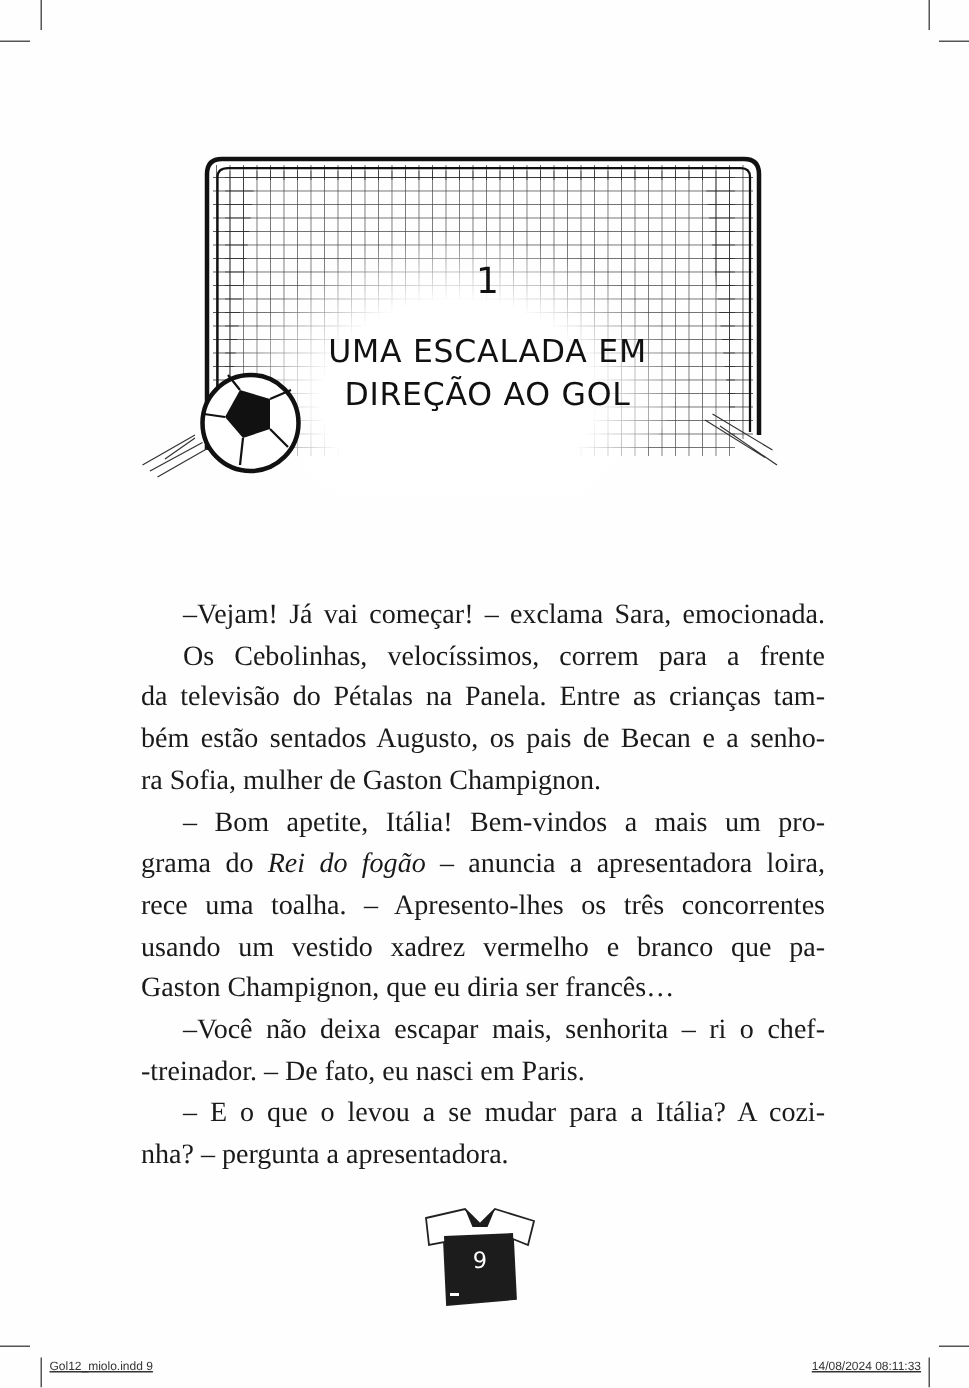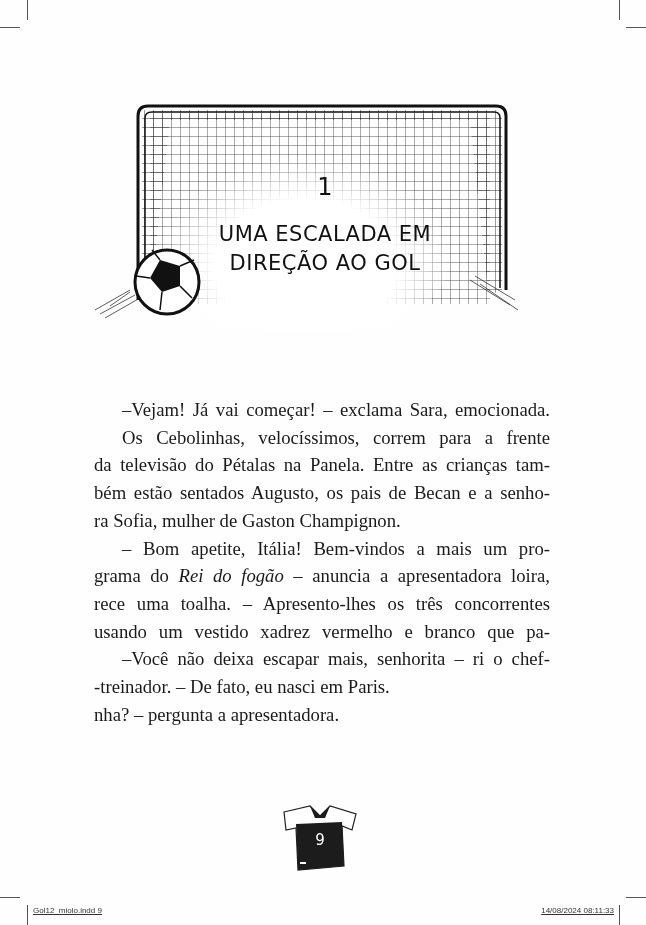--- a/index.html
+++ b/index.html
@@ -79,22 +79,24 @@
 <div class="body-text">
   <span class="line indent">–Vejam! Já vai começar! – exclama Sara, emocionada.</span>
   <span class="line indent">Os Cebolinhas, velocíssimos, correm para a frente</span>
   <span class="line">da televisão do Pétalas na Panela. Entre as crianças tam-</span>
   <span class="line">bém estão sentados Augusto, os pais de Becan e a senho-</span>
   <span class="line last">ra Sofia, mulher de Gaston Champignon.</span>
   <span class="line indent">– Bom apetite, Itália! Bem-vindos a mais um pro-</span>
   <span class="line"><span>grama do </span><em>Rei do fogão</em><span> – anuncia a apresentadora loira,</span></span>
   <span class="line">rece uma toalha. – Apresento-lhes os três concorrentes</span>
   <span class="line">usando um vestido xadrez vermelho e branco que pa-</span>
+  <span class="line last">Gaston Champignon, que eu diria ser francês…</span>
   <span class="line indent">–Você não deixa escapar mais, senhorita – ri o chef-</span>
   <span class="line last">-treinador. – De fato, eu nasci em Paris.</span>
+  <span class="line indent">– E o que o levou a se mudar para a Itália? A cozi-</span>
   <span class="line last">nha? – pergunta a apresentadora.</span>
 </div>
 
 <div class="page-badge">
   <svg viewBox="0 0 80 72">
     <path d="M4 12 L30 6 L40 16 L50 6 L76 14 L72 30 L62 26 L64 66 L18 70 L16 28 L6 30 Z" fill="#fff" stroke="#222" stroke-width="1.2"></path>
     <path d="M16 24 L62 22 L64 66 L18 70 Z" fill="#1c1c1c"></path>
     <path d="M30 6 L40 16 L50 6 L45 18 L35 18 Z" fill="#1c1c1c"></path>
     <rect x="20" y="62" width="6" height="2" fill="#fff"></rect>
   </svg>

